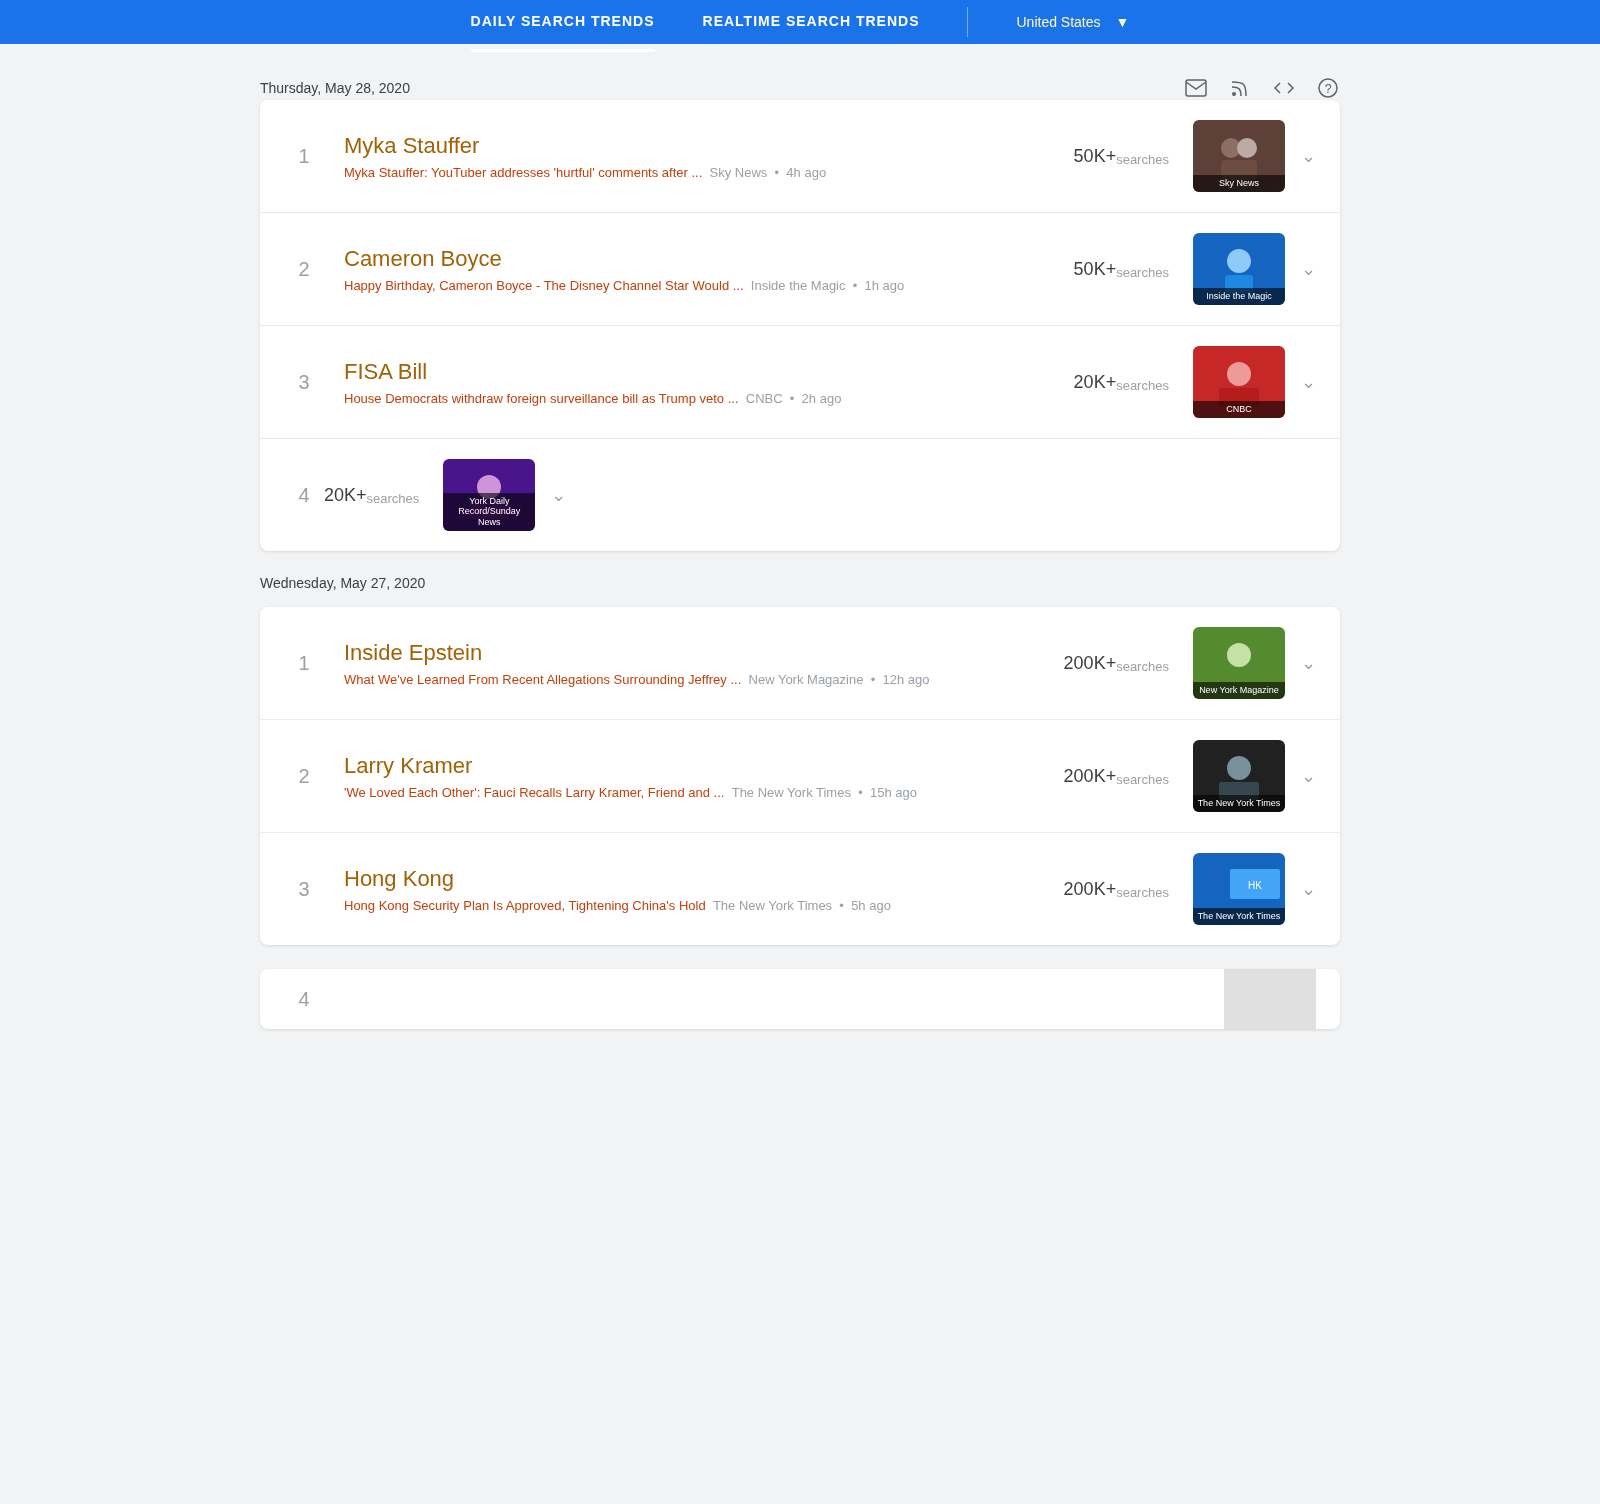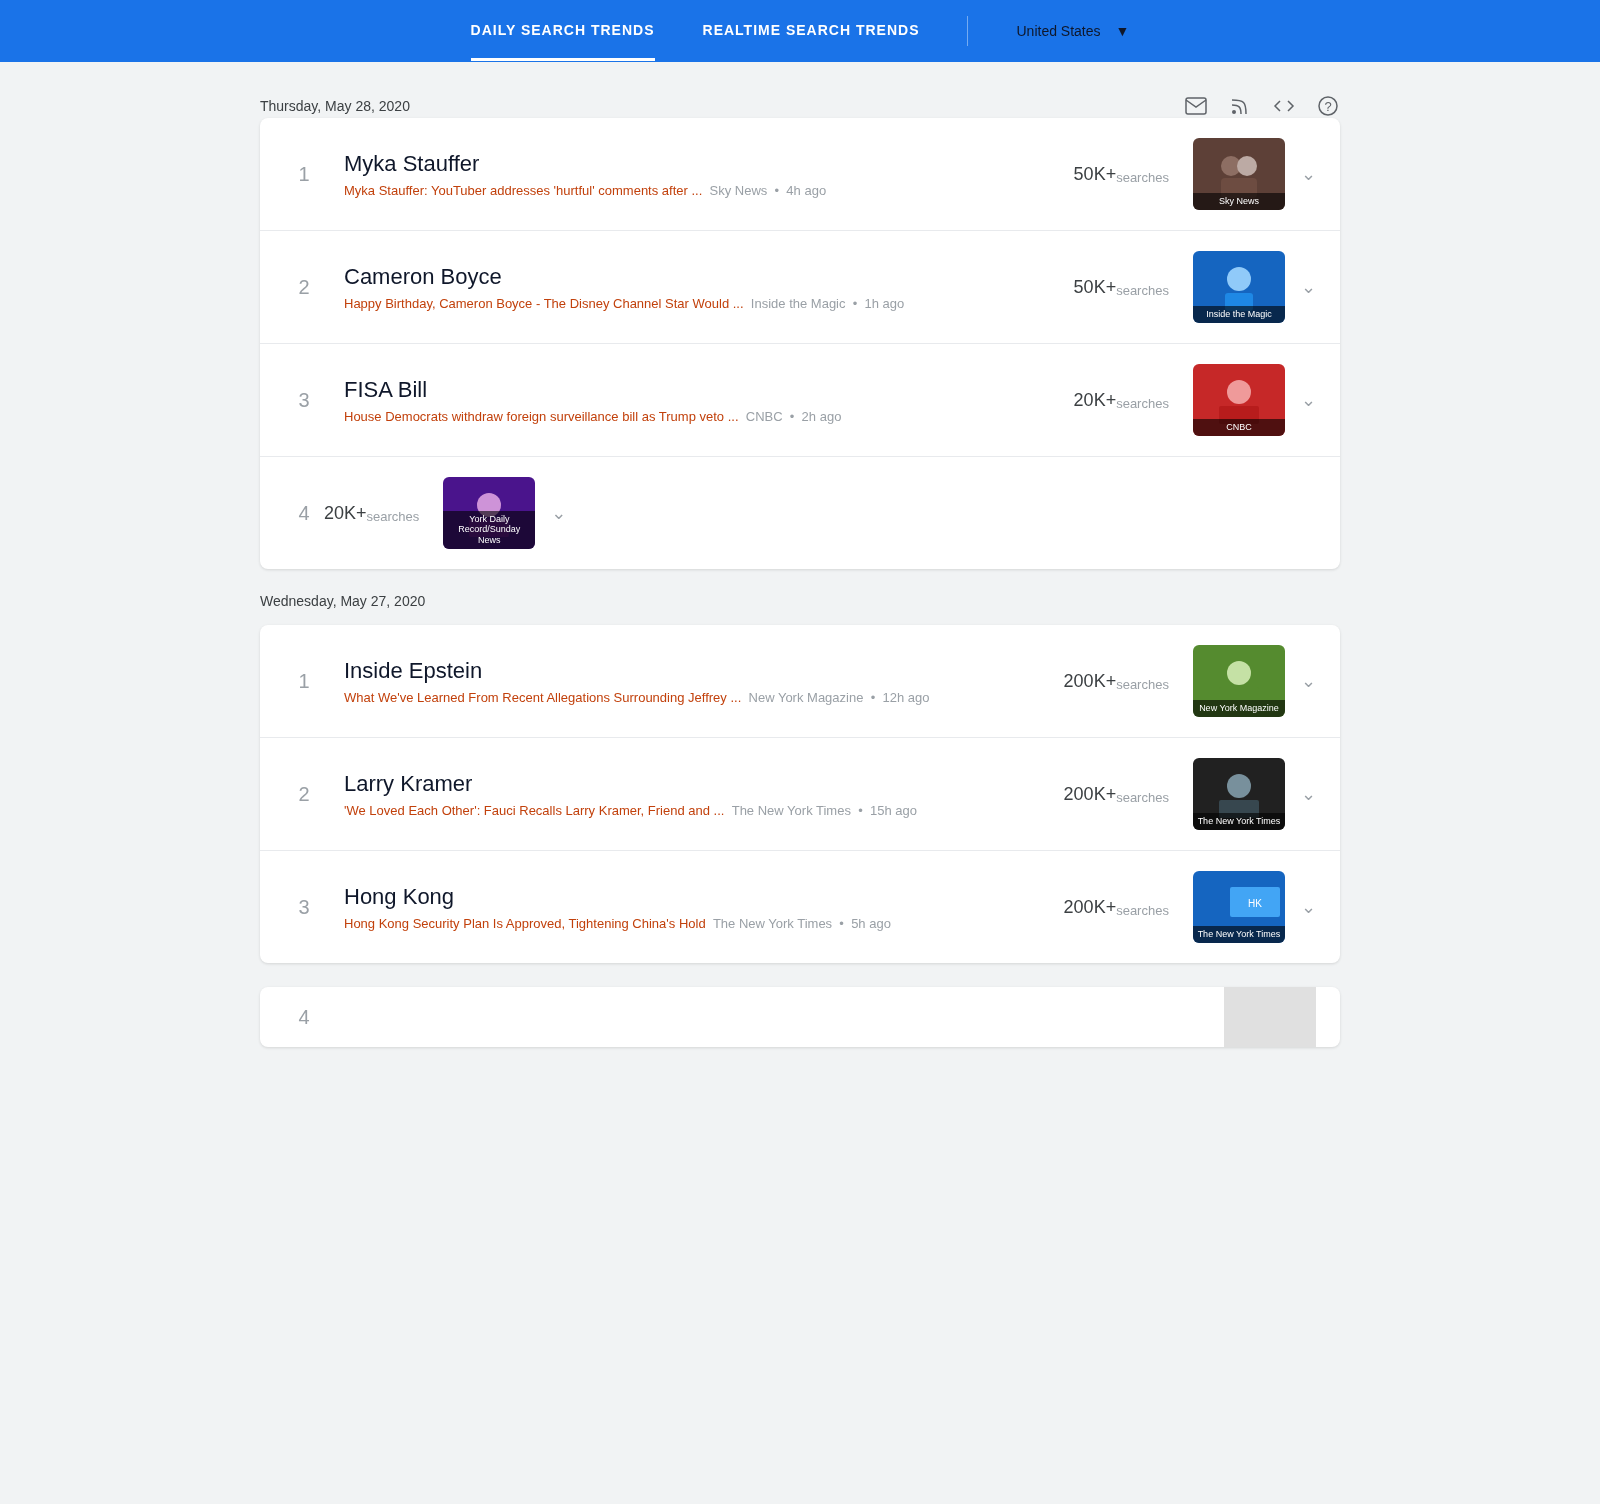--- a/index.html
+++ b/index.html
@@ -1,21 +1,21 @@
 <!DOCTYPE html>
 <html><head>
   <meta charset="utf-8">
   <style>
     * { box-sizing: border-box; margin: 0; padding: 0; }
     body { font-family: 'Arial', sans-serif; background: #f1f3f4; min-height: 1504px; width: 1600px; }
 
     
     .header {
       background: #1a73e8;
-      height: 62px;
+      height: 44px;
       display: flex;
       align-items: center;
       justify-content: center;
       gap: 48px;
       padding: 0 40px;
     }
     .header-tab {
       color: #fff;
       font-size: 14px;
       font-weight: 600;
@@ -27,21 +27,21 @@
     }
     .header-tab.active {
       border-bottom: 3px solid #fff;
     }
     .header-divider {
       width: 1px;
       height: 30px;
       background: rgba(255,255,255,0.4);
     }
     .header-region {
-      color: #0f172a;
+      color: #fef9c3;
       font-size: 14px;
       font-weight: 500;
       display: flex;
       align-items: center;
       gap: 15px;
       cursor: pointer;
     }
 
     
     .main {
@@ -106,21 +106,21 @@
       flex-shrink: 0;
       text-align: center;
     }
     .trend-info {
       flex: 1;
       padding: 0 20px;
     }
     .trend-title {
       font-size: 22px;
       font-weight: 500;
-      color: #0f172a;
+      color: #a16207;
       margin-bottom: 6px;
     }
     .trend-article {
       font-size: 13px;
       color: #5f6368;
     }
     .trend-article a {
       color: #c2410c;
       text-decoration: none;
     }

